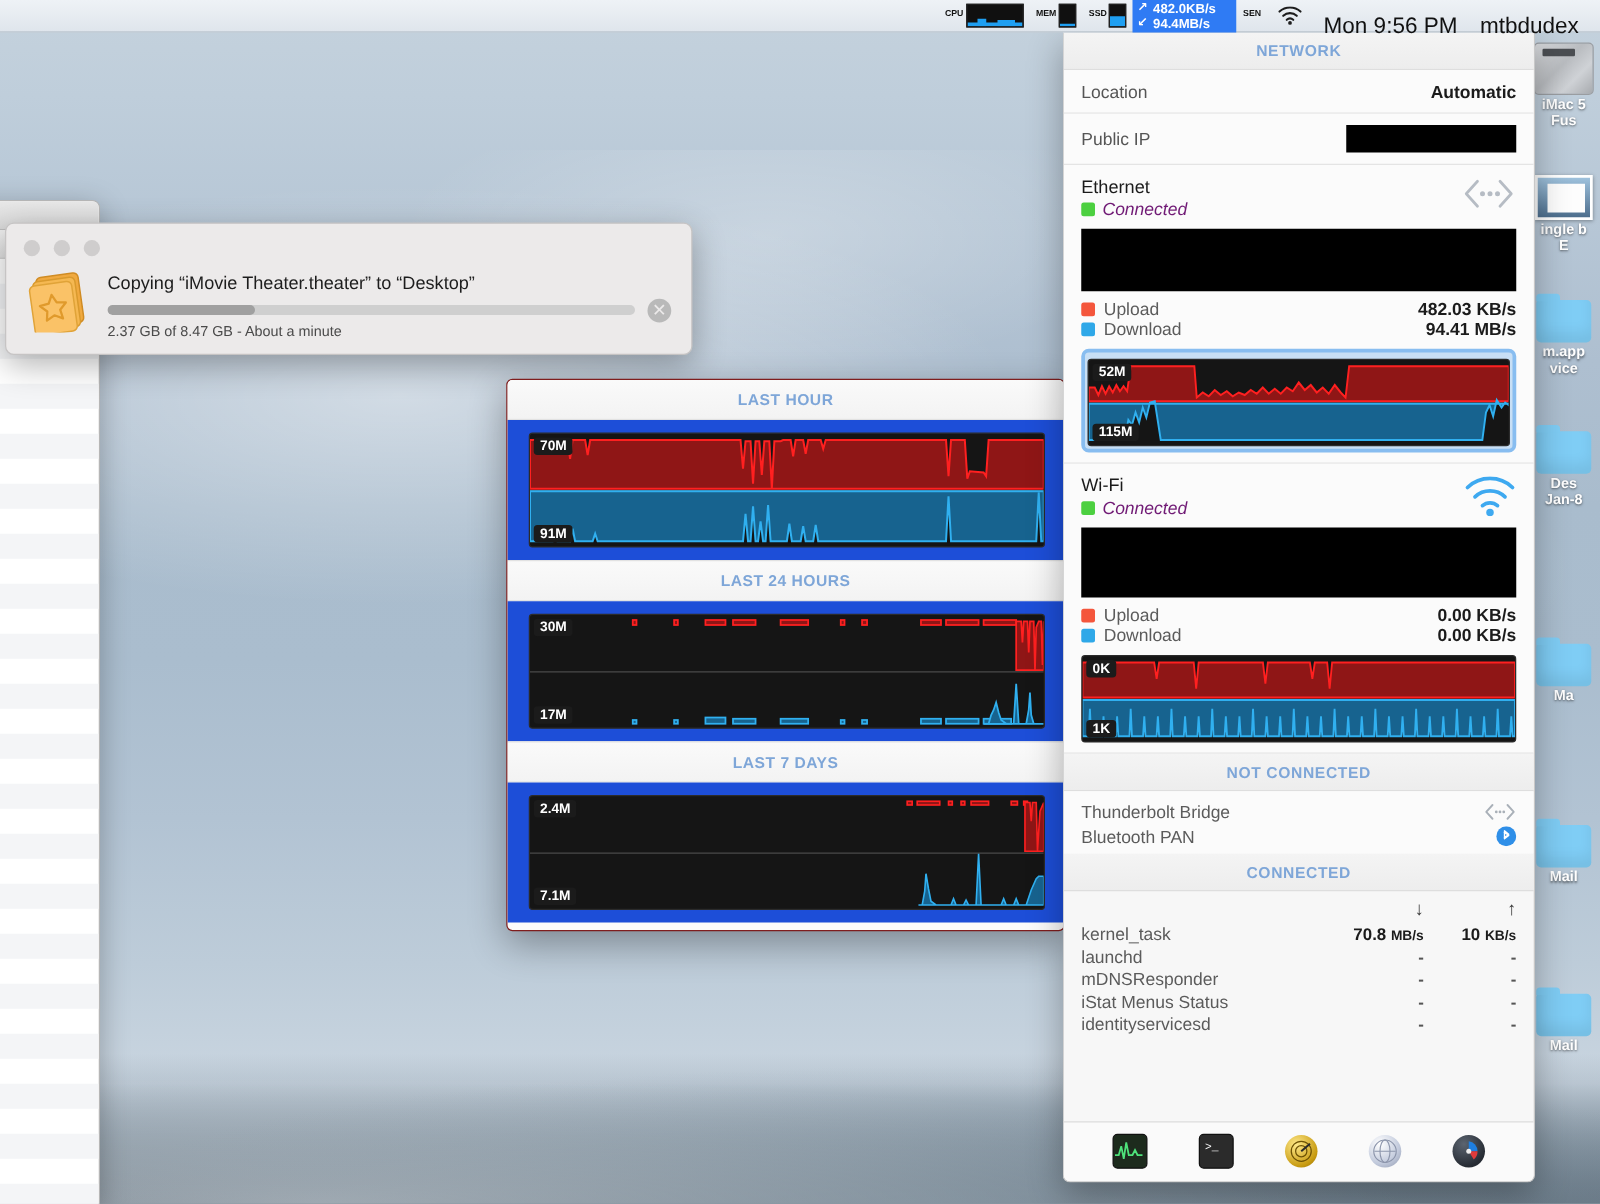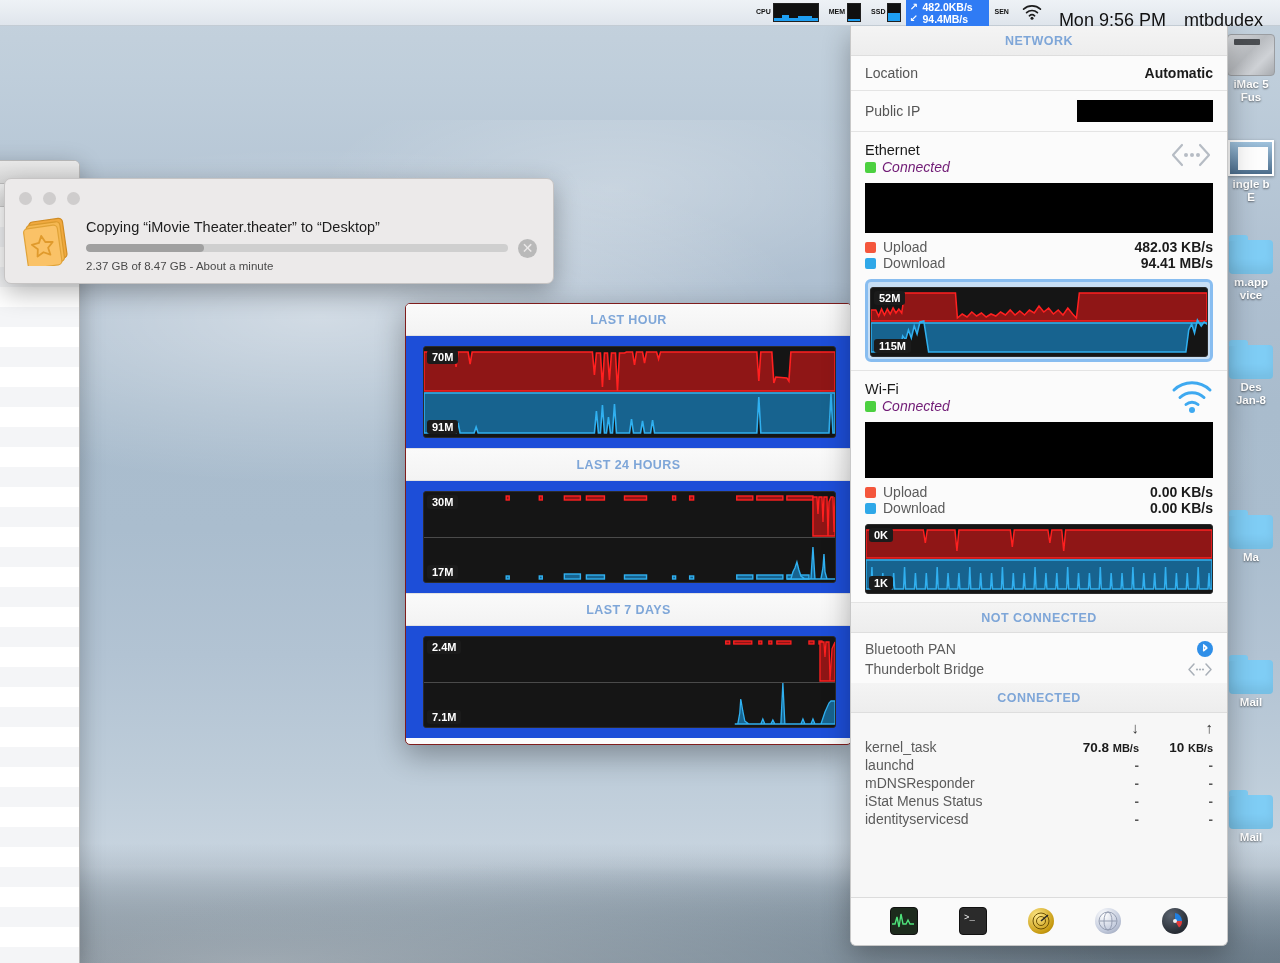--- a/index.html
+++ b/index.html
@@ -601,38 +601,38 @@
         <path id="wifi-up" d="M0,33 L0,5 L58,5 L60,18 L62,5 L90,5 L92,26 L94,5 L146,5 L148,22 L150,5 L184,5 L186,18 L188,5 L198,5 L200,26 L202,5 L350,5 L350,33 Z" fill="#8f1616" stroke="#ff2020" stroke-width="1.5"></path>
         <path id="wifi-dn" d="M0,35 L0,64 L5,64 L6,42 L7,64 L16,64 L17,48 L18,64 L27,64 L28,48 L29,64 L38,64 L39,42 L40,64 L49,64 L50,48 L51,64 L60,64 L61,48 L62,64 L71,64 L72,42 L73,64 L82,64 L83,48 L84,64 L93,64 L94,48 L95,64 L104,64 L105,42 L106,64 L115,64 L116,48 L117,64 L126,64 L127,48 L128,64 L137,64 L138,42 L139,64 L148,64 L149,48 L150,64 L159,64 L160,48 L161,64 L170,64 L171,42 L172,64 L181,64 L182,48 L183,64 L192,64 L193,48 L194,64 L203,64 L204,42 L205,64 L214,64 L215,48 L216,64 L225,64 L226,48 L227,64 L236,64 L237,42 L238,64 L247,64 L248,48 L249,64 L258,64 L259,48 L260,64 L269,64 L270,42 L271,64 L280,64 L281,48 L282,64 L291,64 L292,48 L293,64 L302,64 L303,42 L304,64 L313,64 L314,48 L315,64 L324,64 L325,48 L326,64 L335,64 L336,42 L337,64 L346,64 L347,48 L348,64 L350,64 L350,35 Z" fill="#17638f" stroke="#30b0f0" stroke-width="1.5"></path>
       </svg>
     </div>
   </div>
 
   <div class="is-head">NOT CONNECTED</div>
 
   <div style="padding:6px 0 4px;background:#fbfbfb;">
     <div class="nc-row">
-      <span class="nc-name">Bluetooth PAN</span>
-      <svg width="16" height="16" viewBox="0 0 16 16">
-        <circle cx="8" cy="8" r="8" fill="#2f8fe8"></circle>
-        <path d="M6 4.6 L10 7.4 L6.6 10 L6.6 3.6 L10 6.4 L6 9.6" fill="none" stroke="#fff" stroke-width="1.1" stroke-linejoin="round"></path>
-      </svg>
-    </div>
-    <div class="nc-row">
       <span class="nc-name">Thunderbolt Bridge</span>
       <svg width="26" height="15" viewBox="0 0 26 15">
         <g fill="none" stroke="#a9b0b8" stroke-width="1.5" stroke-linecap="round" stroke-linejoin="round">
           <path d="M7 2 L2 7.5 L7 13"></path>
             <path d="M19 2 L24 7.5 L19 13"></path>
         </g>
         <g fill="#a9b0b8">
             <circle cx="10" cy="7.5" r="1.1"></circle>
             <circle cx="13" cy="7.5" r="1.1"></circle>
             <circle cx="16" cy="7.5" r="1.1"></circle>
           </g>
+      </svg>
+    </div>
+    <div class="nc-row">
+      <span class="nc-name">Bluetooth PAN</span>
+      <svg width="16" height="16" viewBox="0 0 16 16">
+        <circle cx="8" cy="8" r="8" fill="#2f8fe8"></circle>
+        <path d="M6 4.6 L10 7.4 L6.6 10 L6.6 3.6 L10 6.4 L6 9.6" fill="none" stroke="#fff" stroke-width="1.1" stroke-linejoin="round"></path>
       </svg>
     </div>
   </div>
 
   <div class="is-head">CONNECTED</div>
 
   <div class="proc-head">
     <span class="sp"></span>
     <span class="ar">↓</span>
     <span class="ar">↑</span>

